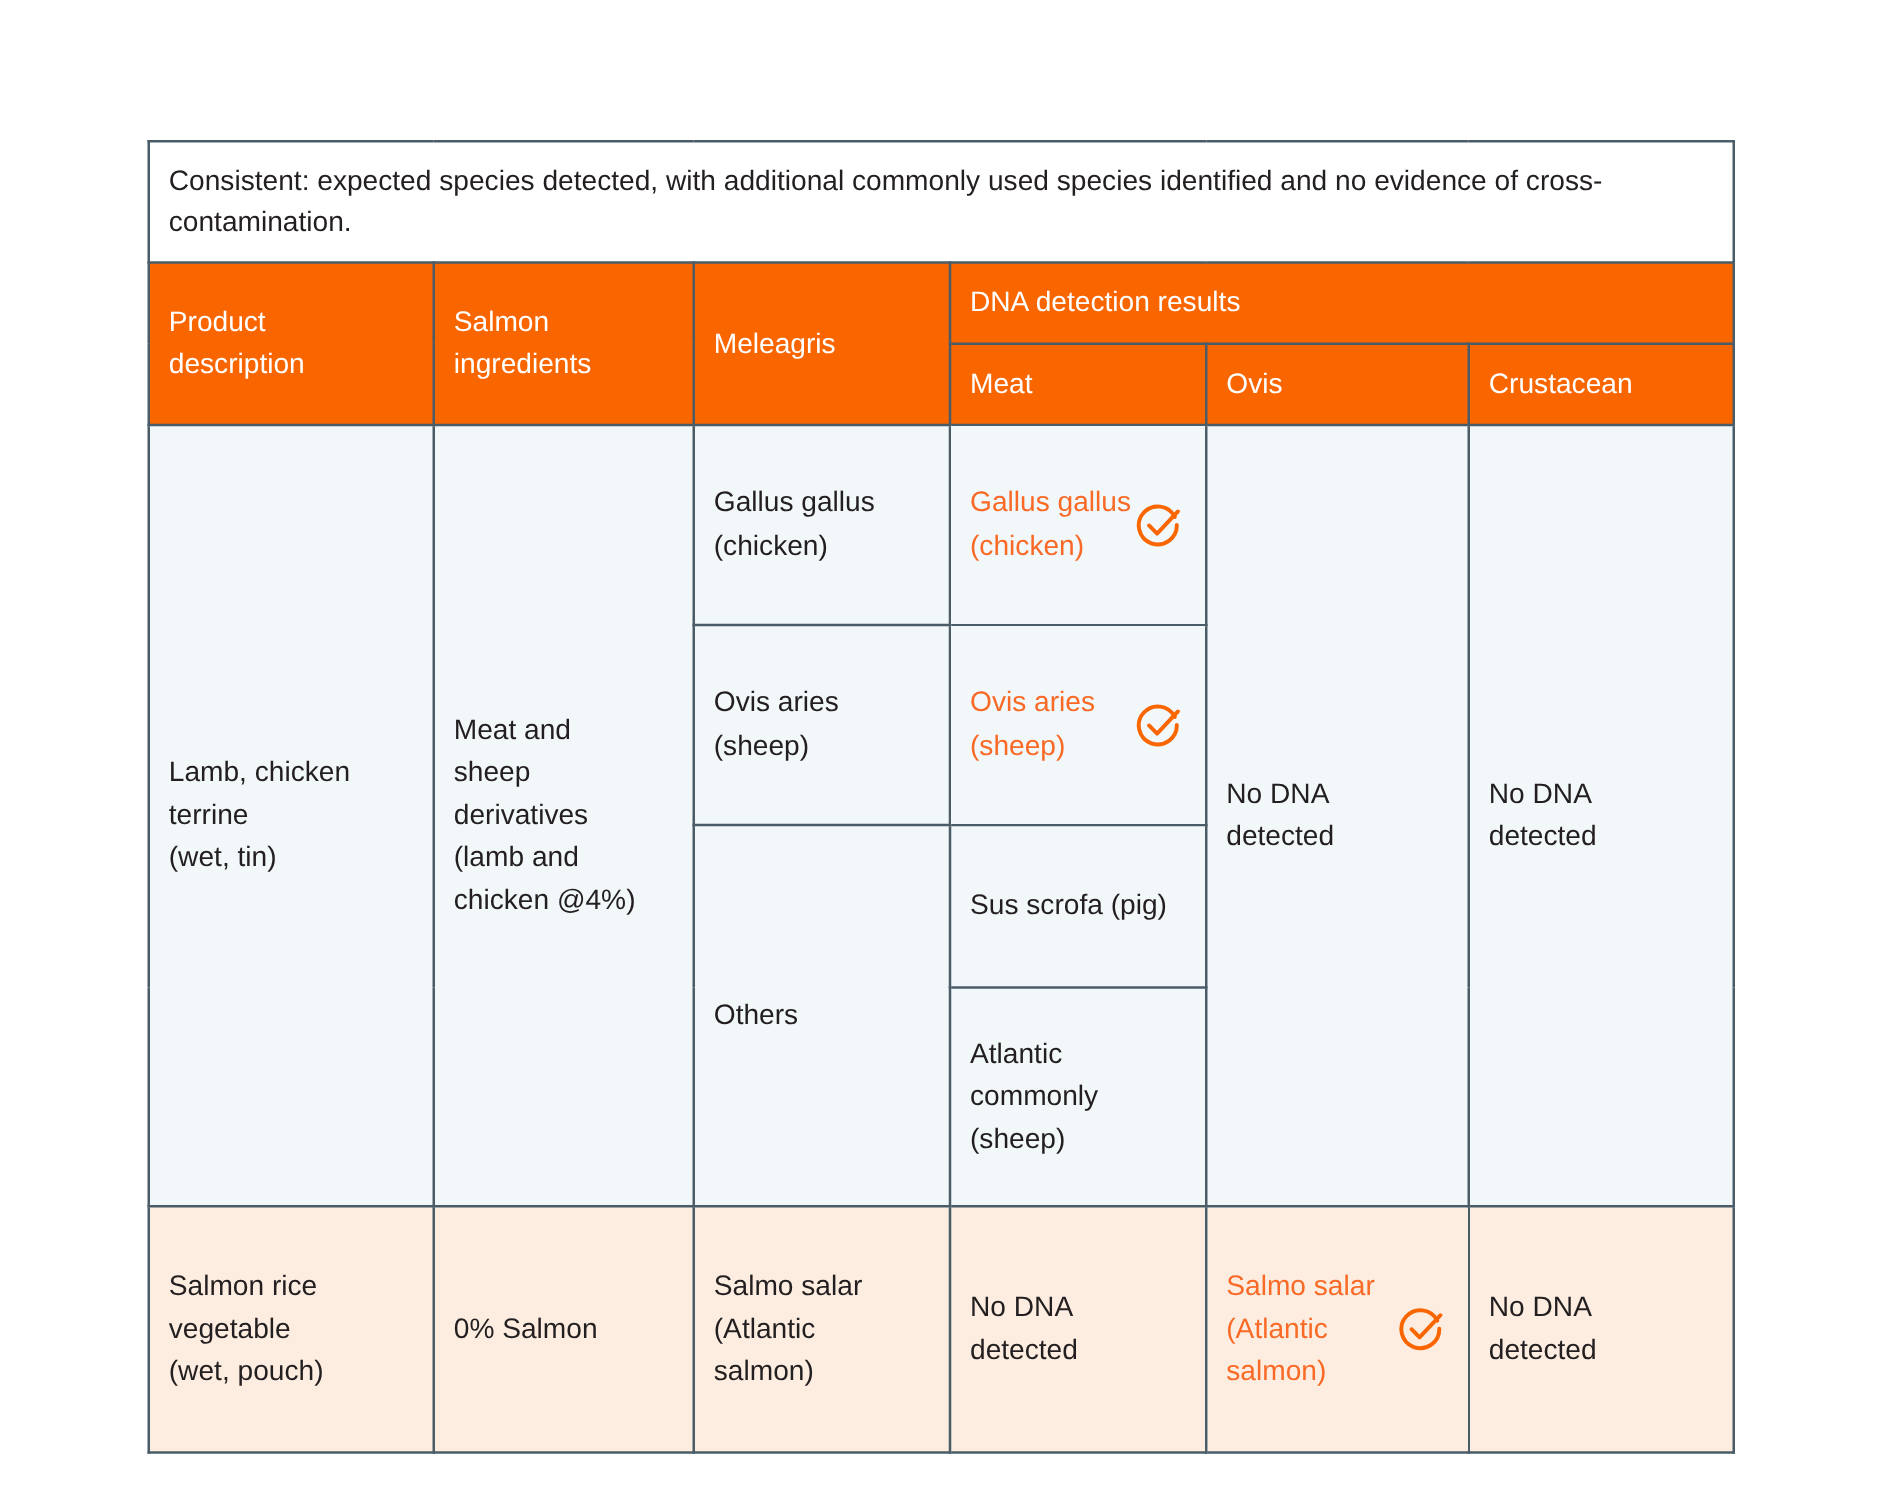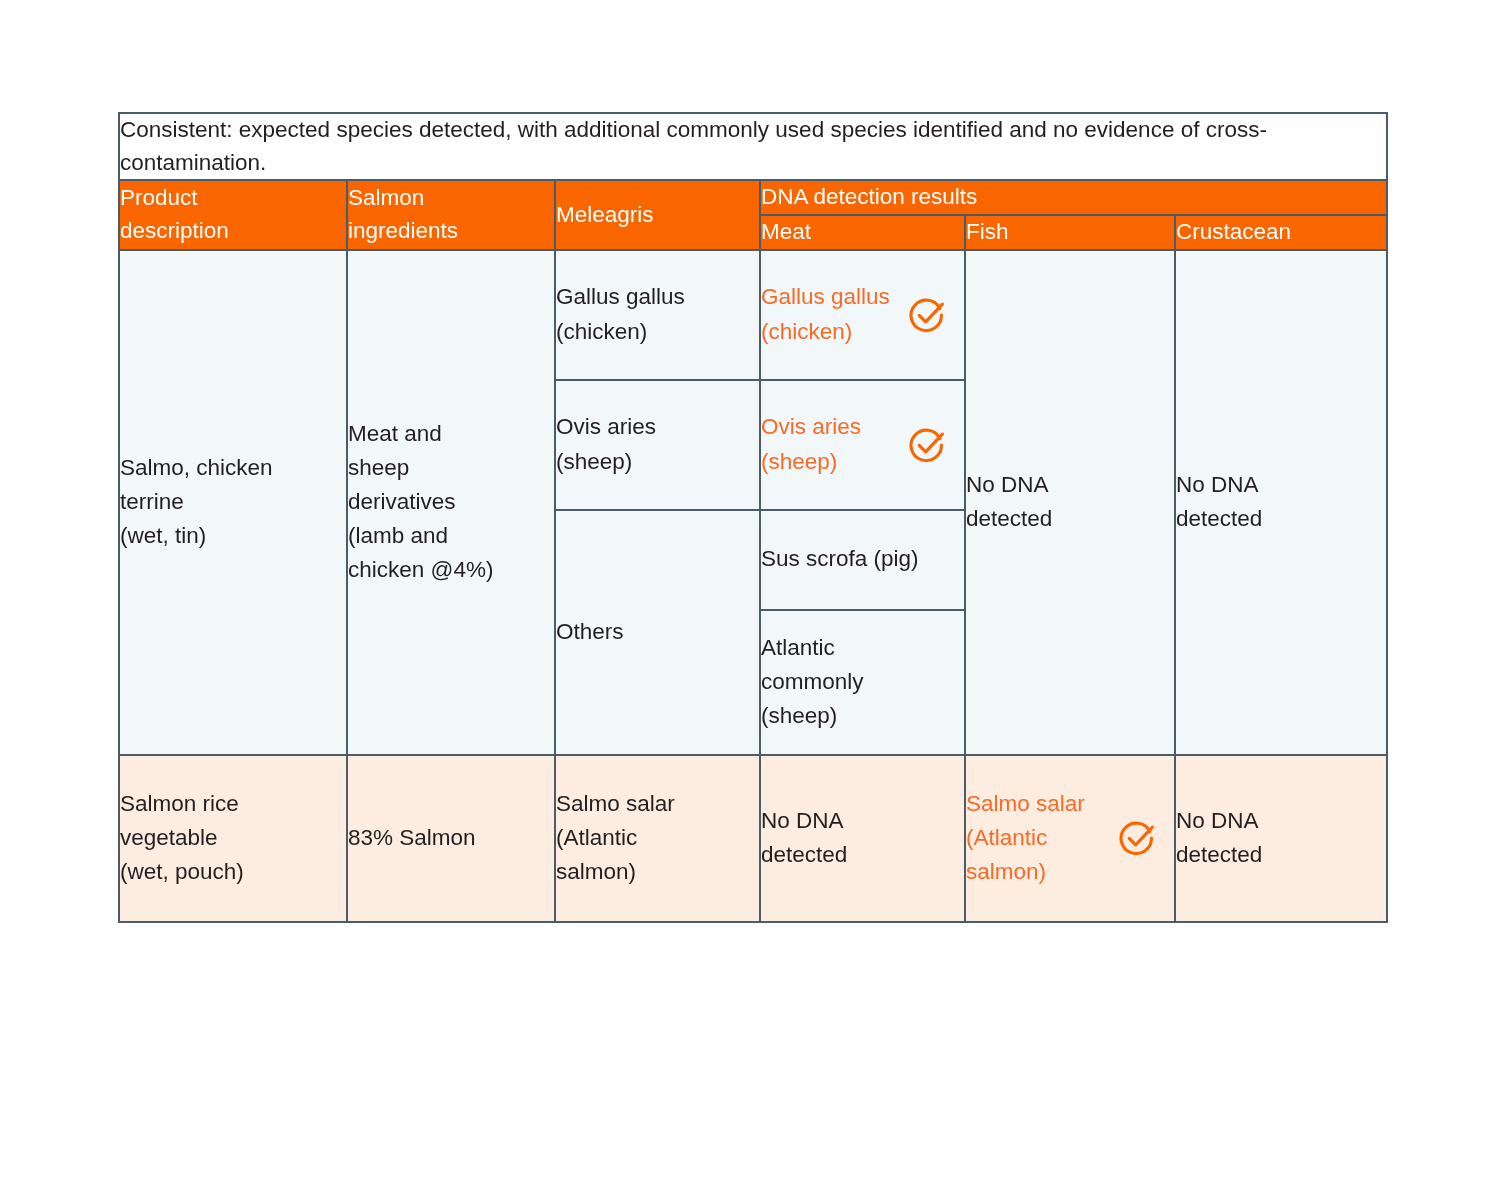--- a/index.html
+++ b/index.html
@@ -33,21 +33,21 @@
     border-collapse: collapse;
     table-layout: fixed;
     width: 1268px;
     background: #ffffff;
   }
 
   table.dna-table td,
   table.dna-table th {
     border: 2px solid #4a5c68;
     vertical-align: middle;
-    padding: 0;
+    padding: 15px;
     font-weight: normal;
     text-align: left;
   }
 
   
   .note-cell {
     background: #ffffff;
     padding: 22px 24px 26px 24px;
     font-size: 22.5px;
     line-height: 1.45;
@@ -138,30 +138,30 @@
         <th class="hdr" colspan="3">
           <span>DNA detection results</span>
         </th>
       </tr>
 
       <tr>
         <th class="hdr hdr-left">
           <span>Meat</span>
         </th>
         <th class="hdr hdr-left">
-          <span>Fish</span>
+          <span>Ovis</span>
         </th>
         <th class="hdr hdr-left">
           <span>Crustacean</span>
         </th>
       </tr>
 
       <tr>
         <td class="cell row-a" rowspan="4">
-          <span>Salmo, chicken</span><br>
+          <span>Lamb, chicken</span><br>
           <span>terrine</span><br>
           <span>(wet, tin)</span>
         </td>
         <td class="cell row-a" rowspan="4">
           <span>Meat and</span><br>
           <span>sheep</span><br>
           <span>derivatives</span><br>
           <span>(lamb and</span><br>
           <span>chicken @4%)</span>
         </td>
@@ -223,21 +223,21 @@
         </td>
       </tr>
 
       <tr>
         <td class="cell row-b" style="height:165px">
           <span>Salmon rice</span><br>
           <span>vegetable</span><br>
           <span>(wet, pouch)</span>
         </td>
         <td class="cell row-b">
-          <span>83% Salmon</span>
+          <span>0% Salmon</span>
         </td>
         <td class="cell row-b">
           <span>Salmo salar</span><br>
           <span>(Atlantic</span><br>
           <span>salmon)</span>
         </td>
         <td class="cell row-b">
           <span>No DNA</span><br>
           <span>detected</span>
         </td>

